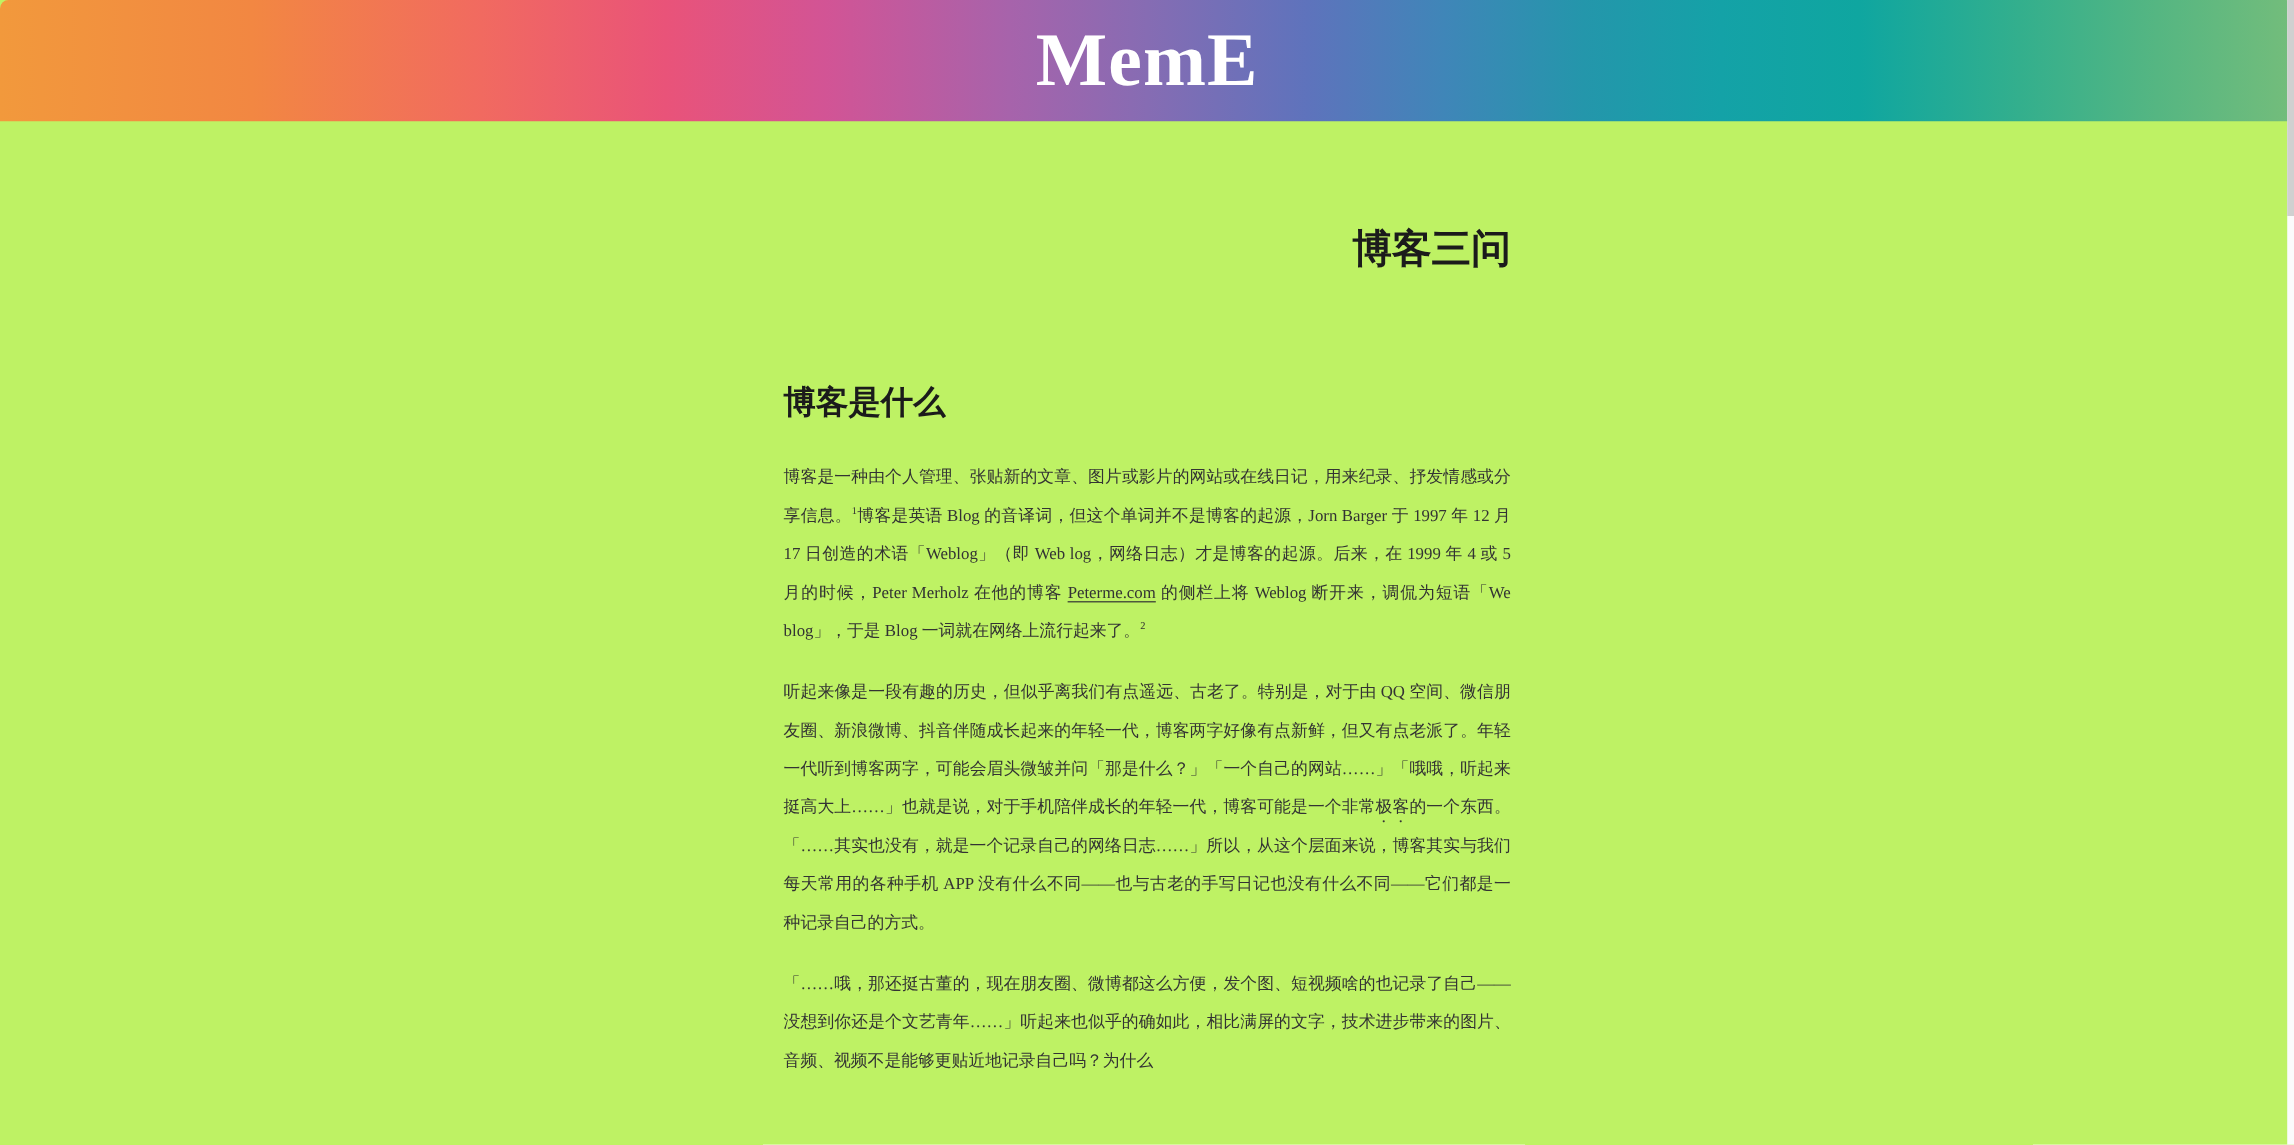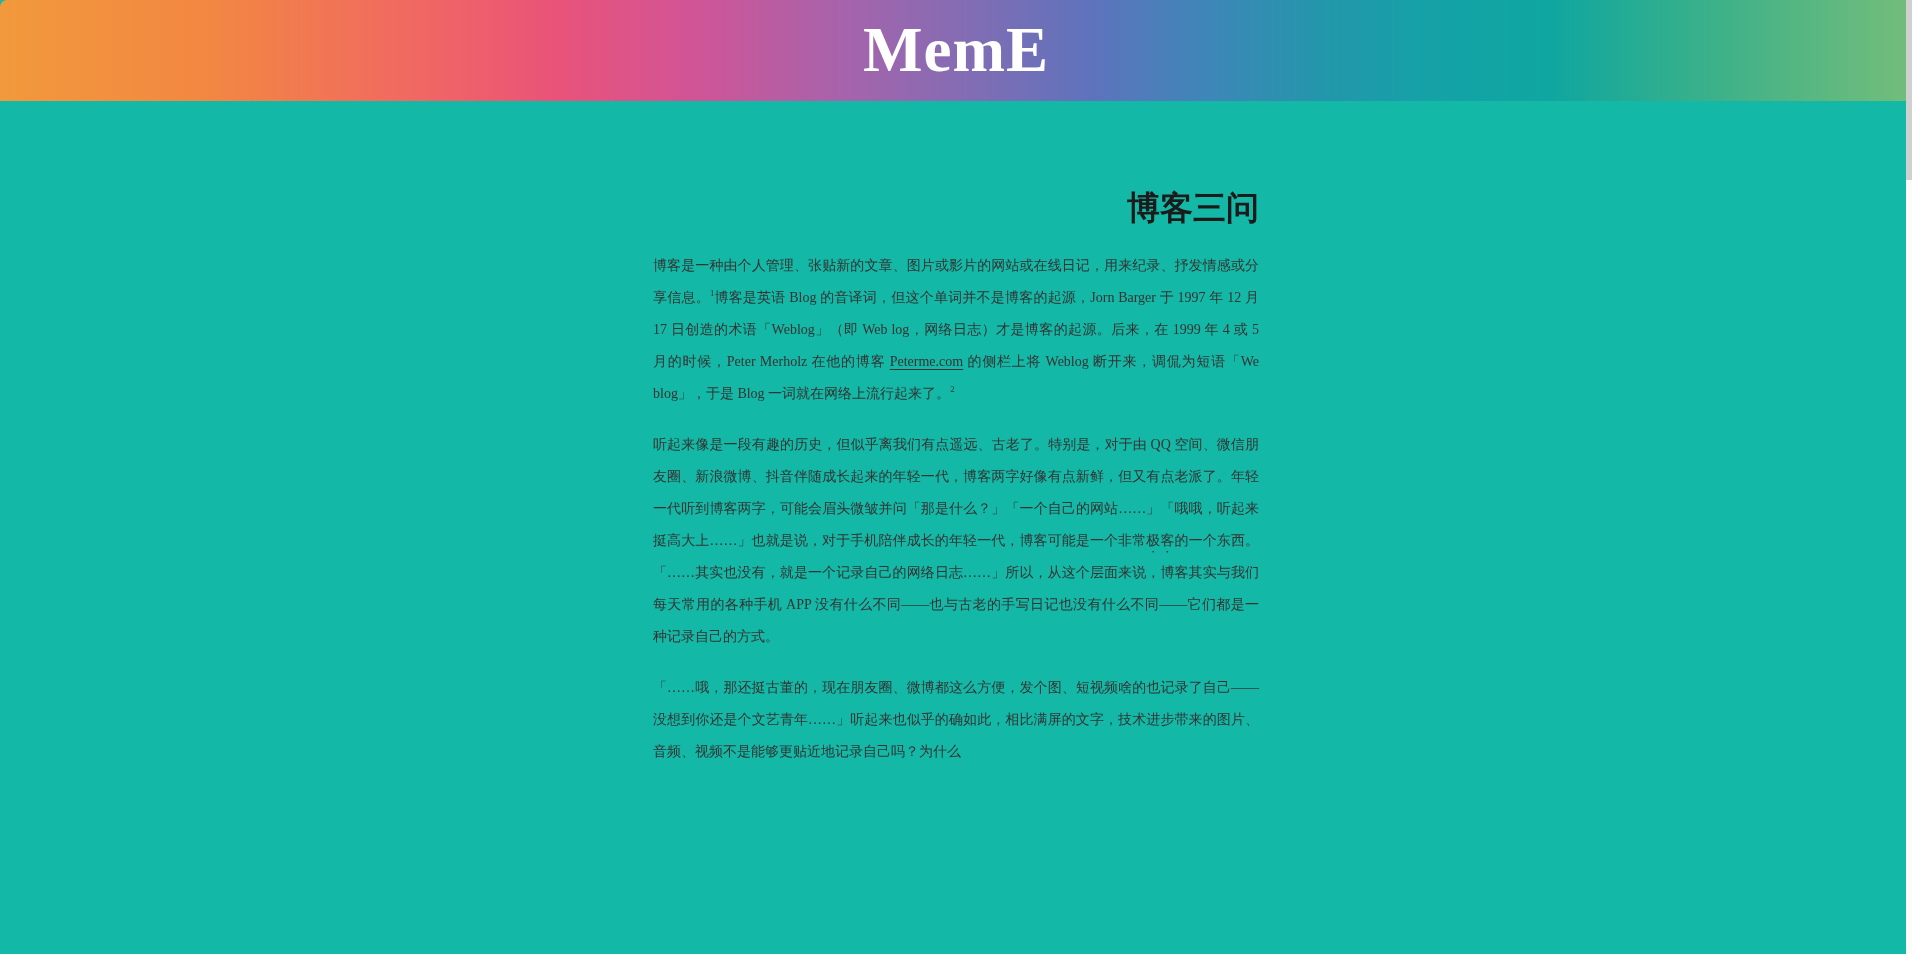--- a/index.html
+++ b/index.html
@@ -2,21 +2,21 @@
 <html><head>
 <meta charset="utf-8">
 <style>
   * { box-sizing: border-box; margin: 0; padding: 0; }
   html, body {
     width: 1912px; height: 954px;
     overflow: hidden;
     background: #ffffff;
     font-family: "Liberation Serif", "DejaVu Serif", serif;
   }
-  .page { position: relative; width: 100%; height: 100%; background: #14b8a6; }
+  .page { position: relative; width: 100%; height: 100%; background: #bef264; }
 
   
   .site-header {
     height: 101px;
     width: 100%;
     border-radius: 7px 7px 0 0;
     display: flex;
     align-items: center;
     justify-content: center;
     
@@ -96,20 +96,21 @@
 <div class="page">
 
   <header class="site-header" style="background: linear-gradient(90deg, rgb(242, 153, 60) 0%, rgb(242, 135, 66) 11%, rgb(241, 106, 96) 21%, rgb(233, 83, 121) 29%, rgb(210, 84, 149) 36%, rgb(167, 99, 171) 44%, rgb(134, 108, 179) 50%, rgb(94, 115, 188) 57%, rgb(63, 134, 184) 63%, rgb(36, 150, 171) 69%, rgb(20, 162, 167) 75%, rgb(15, 166, 160) 81%, rgb(51, 175, 141) 88%, rgb(85, 182, 130) 94%, rgb(116, 189, 123) 100%);">
     <a class="logo">MemE</a>
   </header>
 
   <main class="article">
     <h1 class="post-title">博客三问</h1>
 
     <section>
+      <h2 class="section-heading">博客是什么</h2>
       <div class="paragraphs" id="paragraphs-0">
           <p>博客是一种由个人管理、张贴新的文章、图片或影片的网站或在线日记，用来纪录、抒发情感或分享信息。<sup>1</sup>博客是英语 Blog 的音译词，但这个单词并不是博客的起源，Jorn Barger 于 1997 年 12 月 17 日创造的术语「Weblog」（即 Web log，网络日志）才是博客的起源。后来，在 1999 年 4 或 5 月的时候，Peter Merholz 在他的博客 <a class="inline-link">Peterme.com</a> 的侧栏上将 Weblog 断开来，调侃为短语「We blog」，于是 Blog 一词就在网络上流行起来了。<sup>2</sup></p>
           <p>听起来像是一段有趣的历史，但似乎离我们有点遥远、古老了。特别是，对于由 QQ 空间、微信朋友圈、新浪微博、抖音伴随成长起来的年轻一代，博客两字好像有点新鲜，但又有点老派了。年轻一代听到博客两字，可能会眉头微皱并问「那是什么？」「一个自己的网站……」「哦哦，听起来挺高大上……」也就是说，对于手机陪伴成长的年轻一代，博客可能是一个非常<span class="em-dot">极客</span>的一个东西。「……其实也没有，就是一个记录自己的网络日志……」所以，从这个层面来说，博客其实与我们每天常用的各种手机 APP 没有什么不同——也与古老的手写日记也没有什么不同——它们都是一种记录自己的方式。</p>
           <p>「……哦，那还挺古董的，现在朋友圈、微博都这么方便，发个图、短视频啥的也记录了自己——没想到你还是个文艺青年……」听起来也似乎的确如此，相比满屏的文字，技术进步带来的图片、音频、视频不是能够更贴近地记录自己吗？为什么</p>
         </div>
     </section>
   </main>
 
   <div class="scrollbar">
     <div class="scrollbar-thumb"></div>

